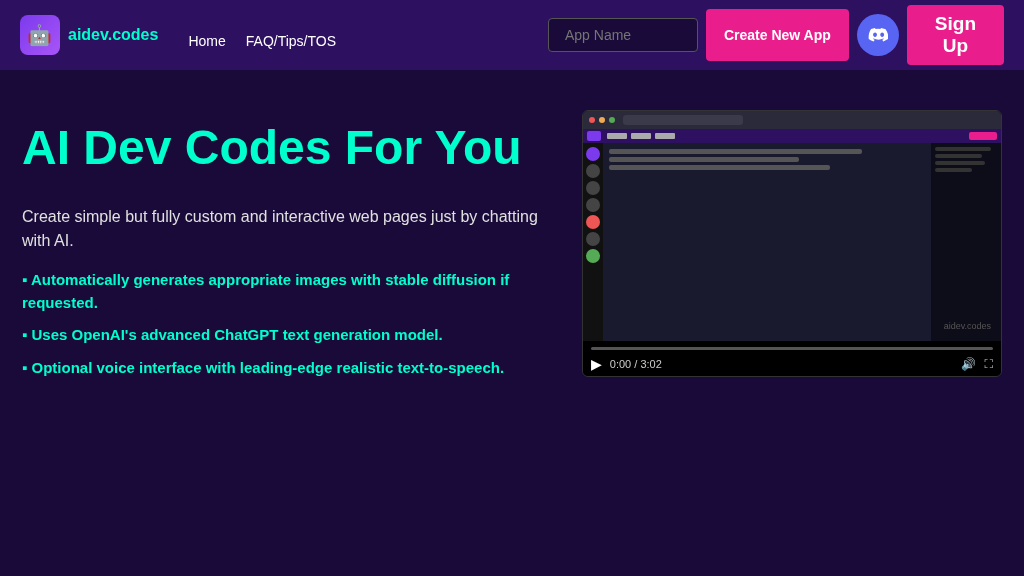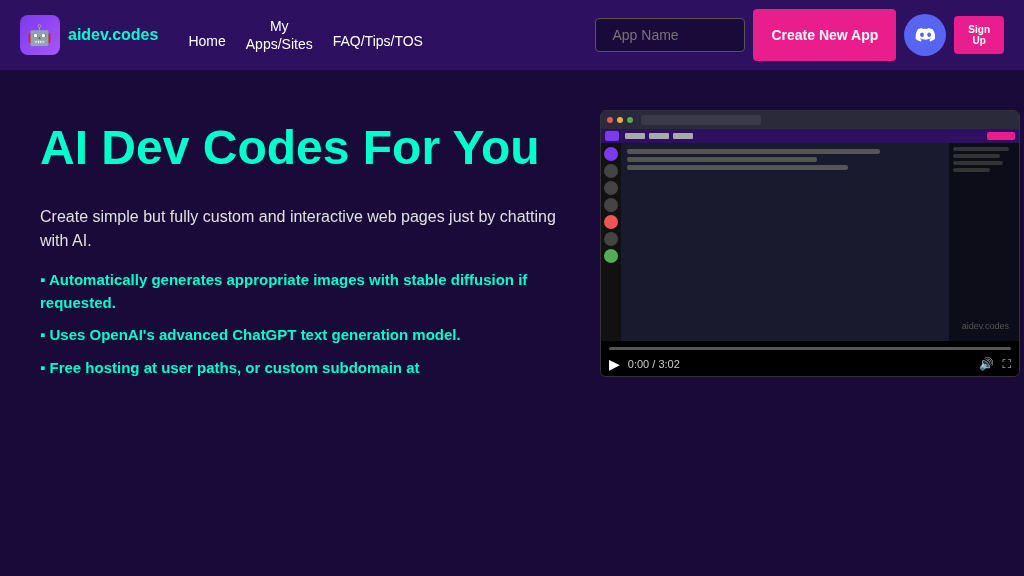--- a/index.html
+++ b/index.html
@@ -111,35 +111,36 @@
       justify-content: center;
       cursor: pointer;
       color: white;
       font-size: 18px;
     }
 
     .auth-btn {
       background-color: #e91e8c;
       color: #fff;
       border: none;
-      padding: 8px 14px;
+      padding: 8px 28px;
       border-radius: 4px;
-      font-size: 10px;
+      font-size: 19px;
       font-weight: bold;
       cursor: pointer;
       min-width: 48px;
       text-align: center;
     }
 
     
     .main {
       display: flex;
       padding: 40px 40px 20px 40px;
       gap: 40px;
       height: calc(576px - 70px);
+      justify-content: center;
     }
 
     .hero-text {
       flex: 0 0 520px;
       padding-top: 10px;
     }
 
     .hero-title {
       font-size: 48px;
       font-weight: bold;
@@ -376,21 +377,20 @@
 <body>
 
 <nav>
   <a class="nav-logo" href="#">
     <div class="logo-icon">🤖</div>
     <span class="logo-text">aidev.codes</span>
   </a>
 
   <div class="nav-links">
     <a class="nav-link" href="#">Home</a>
-    <a class="nav-link-multi" href="#">My<br>Apps/Sites</a>
     <a class="nav-link" href="#">FAQ/Tips/TOS</a>
   </div>
 
   <div class="nav-input-group">
     <input class="app-name-input" type="text" placeholder="App Name" style="">
     <button class="create-btn">Create New App</button>
 
     <button class="discord-btn">
 
       <svg width="20" height="20" viewBox="0 0 20 20" fill="white">
@@ -402,21 +402,21 @@
   </div>
 </nav>
 
 <div class="main">
 
   <div class="hero-text">
     <h1 class="hero-title">AI Dev Codes For You</h1>
     <p class="hero-desc">Create simple but fully custom and interactive web pages just by chatting with AI.</p>
     <p class="feature-item">▪ Automatically generates appropriate images with stable diffusion if requested.</p>
     <p class="feature-item">▪ Uses OpenAI's advanced ChatGPT text generation model.</p>
-    <p class="feature-item">▪ Free hosting at user paths, or custom subdomain at</p>
+    <p class="feature-item">▪ Optional voice interface with leading-edge realistic text-to-speech.</p>
   </div>
 
   <div class="video-section">
     <div class="video-container">
 
       <div class="video-screenshot">
         <div class="fake-browser">
           <div class="fake-browser-bar">
             <div class="fb-dot" style="background:#e55;"></div>
             <div class="fb-dot" style="background:#ea5;"></div>

